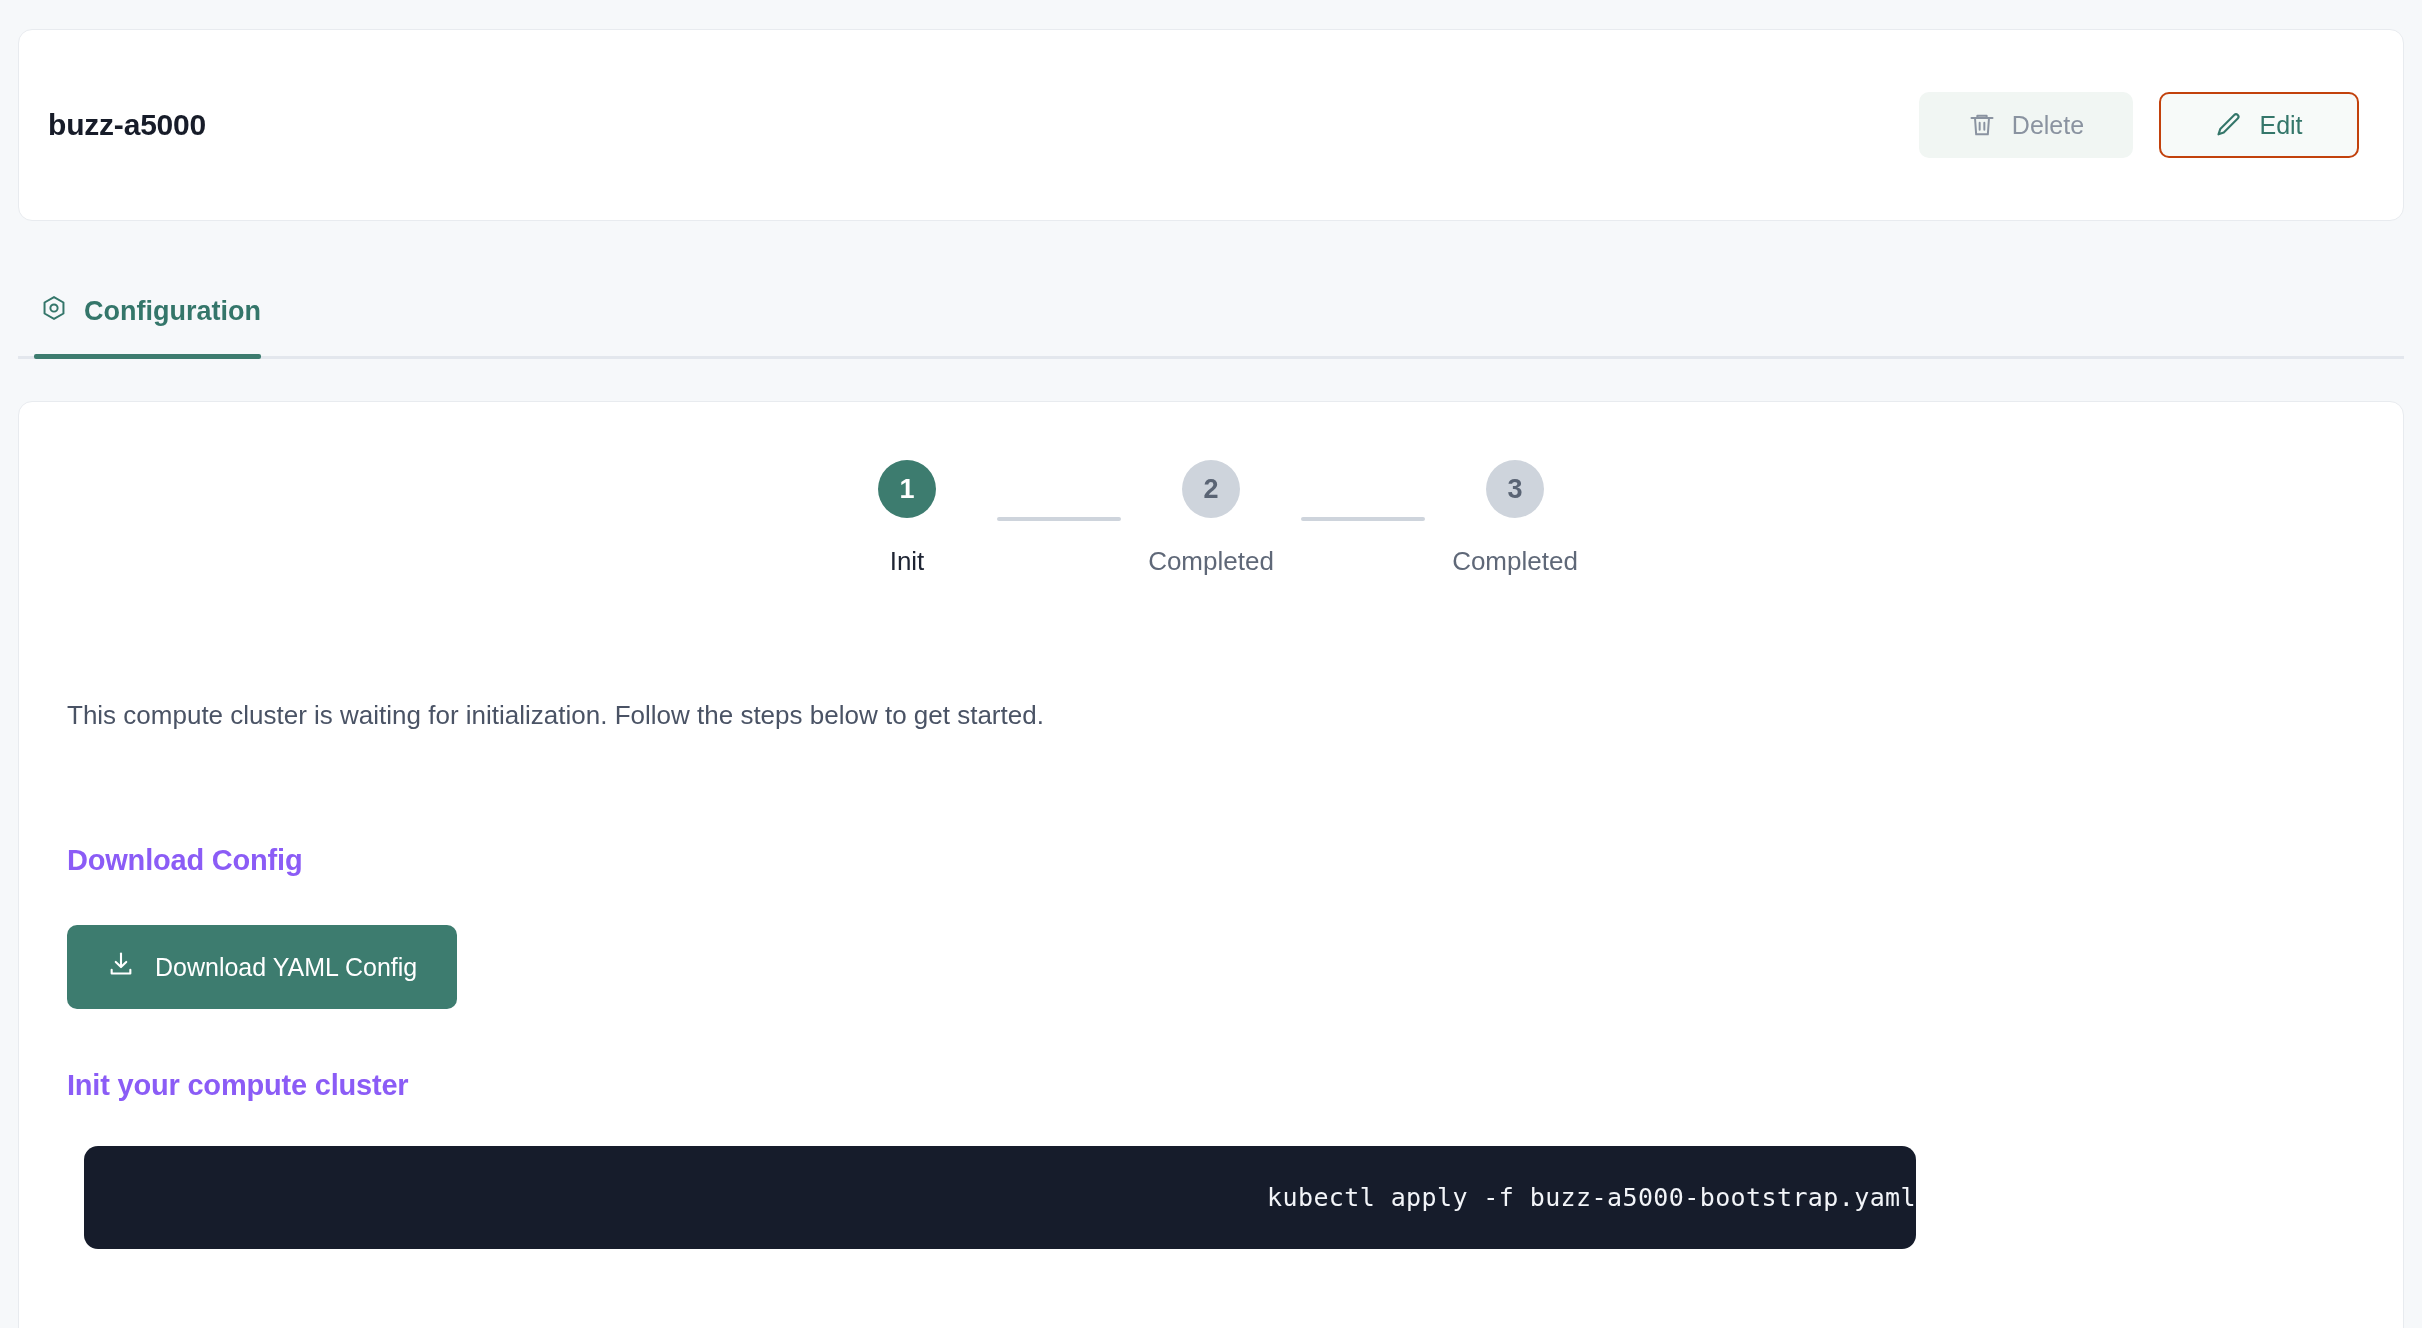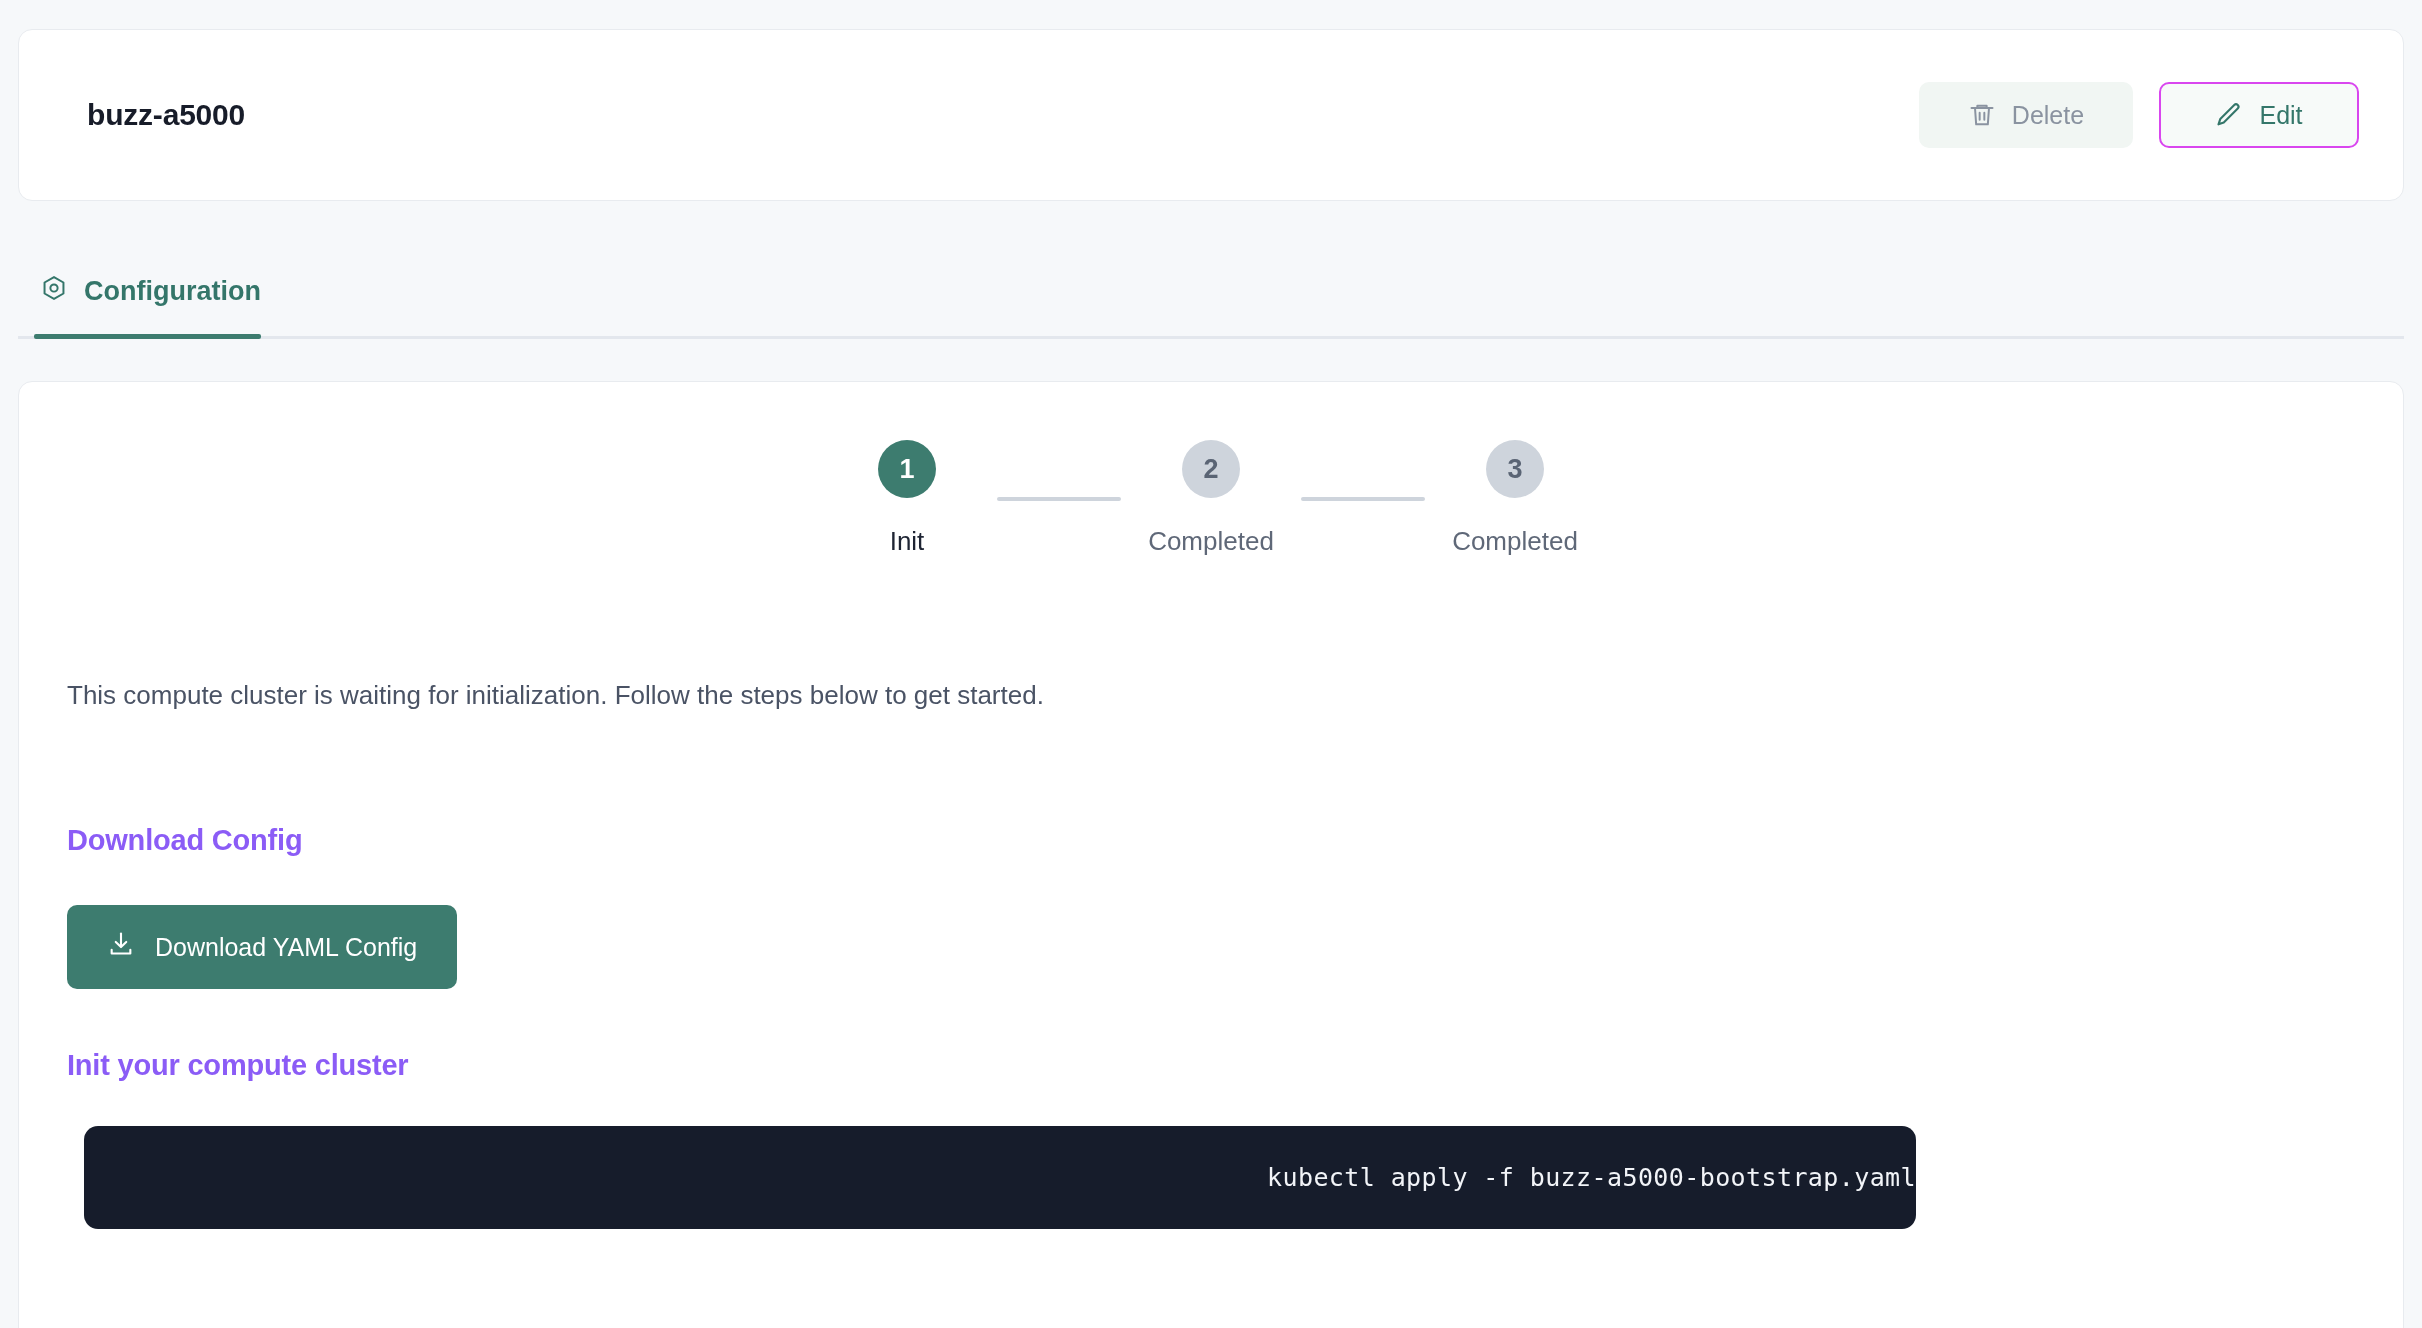--- a/index.html
+++ b/index.html
@@ -17,28 +17,28 @@
     width: 2422px;
     height: 1328px;
     background: #f6f8fa;
     padding: 0 18px;
   }
 
   
   .header-card {
     position: relative;
     margin-top: 29px;
-    height: 172px;
+    height: 192px;
     background: #ffffff;
     border: 1.5px solid #e8ebef;
     border-radius: 14px;
     display: flex;
     align-items: center;
     justify-content: space-between;
-    padding: 0 44px 0 68px;
+    padding: 0 44px 0 29px;
   }
 
   .cluster-title {
     font-size: 30px;
     font-weight: bold;
     color: #171c29;
     letter-spacing: -0.2px;
   }
 
   .header-actions {
@@ -65,21 +65,21 @@
     background: #f1f6f3;
     color: #8a93a0;
     padding: 0 40px;
     min-width: 214px;
     margin-left: 21px;
   }
 
   .btn-edit {
     background: #f7faf9;
     color: #34766a;
-    border: 2px solid #d946ef;
+    border: 2px solid #c2410c;
     padding: 0 44px;
     min-width: 200px;
   }
 
   .btn svg { display: block; }
 
   
   .tabbar {
     position: relative;
     margin-top: 46px;

